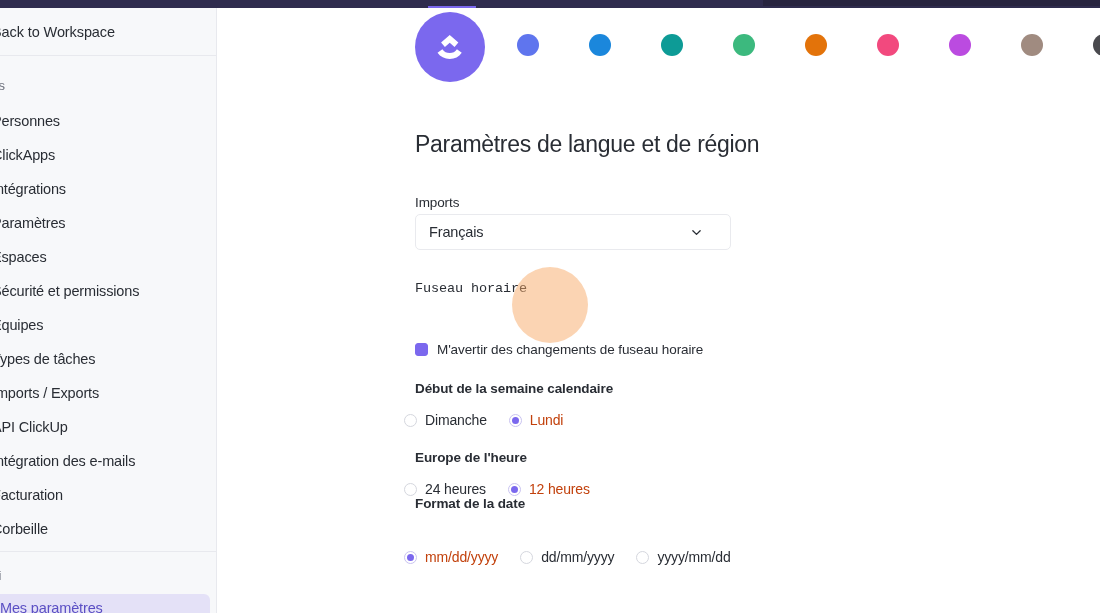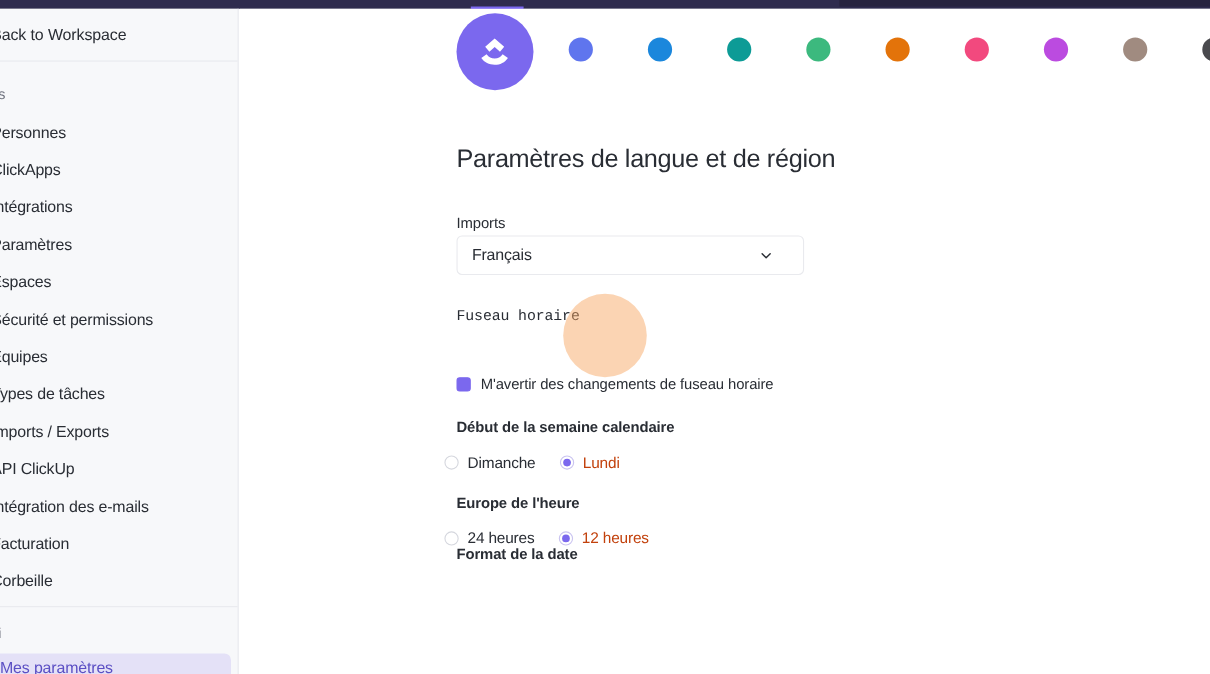--- a/index.html
+++ b/index.html
@@ -286,18 +286,32 @@
         <span class="radio"></span>
         <span class="lbl">24 heures</span>
       </div>
       <div class="radio-opt sel">
         <span class="radio on"></span>
         <span class="lbl">12 heures</span>
       </div>
     </div>
 
     <div class="group-label" style="top:488px;">Format de la date</div>
+    <div class="radio-row" style="top:541px;">
+      <div class="radio-opt sel">
+        <span class="radio on"></span>
+        <span class="lbl">mm/dd/yyyy</span>
+      </div>
+      <div class="radio-opt">
+        <span class="radio"></span>
+        <span class="lbl">dd/mm/yyyy</span>
+      </div>
+      <div class="radio-opt">
+        <span class="radio"></span>
+        <span class="lbl">yyyy/mm/dd</span>
+      </div>
+    </div>
 
   </div>
 
   <div class="cursor-halo"></div>
 
 </div>
 
 </body></html>

